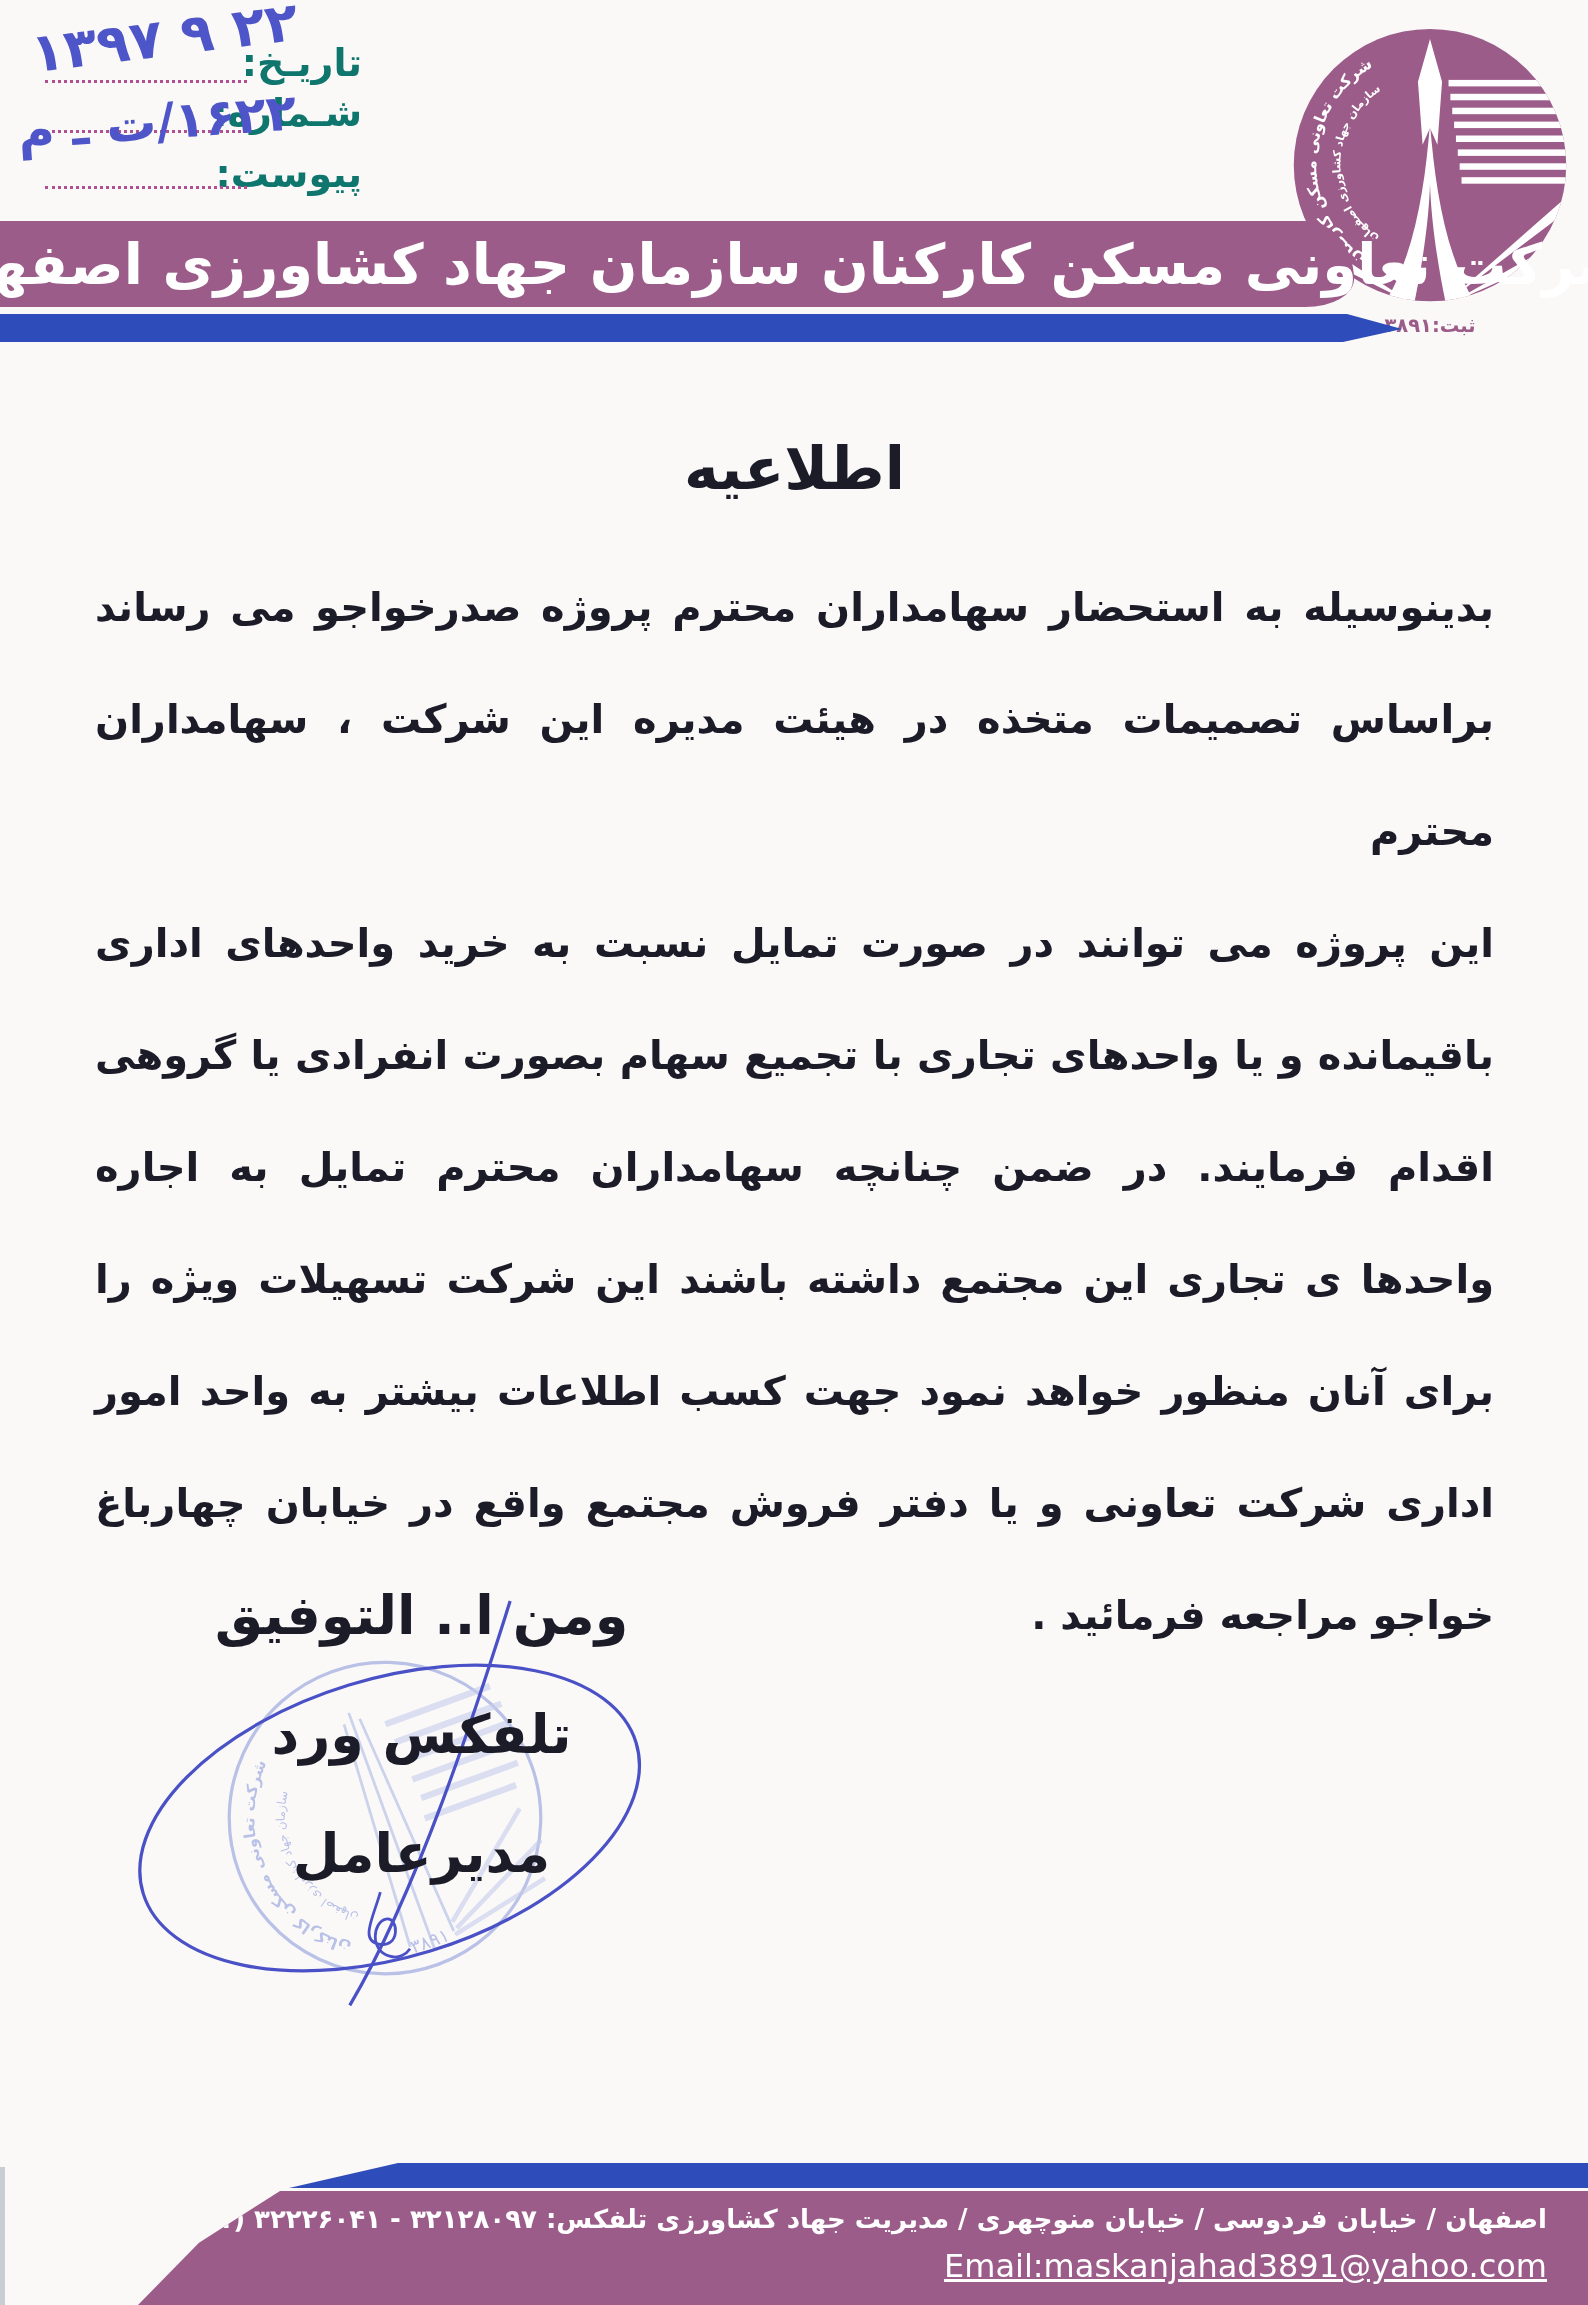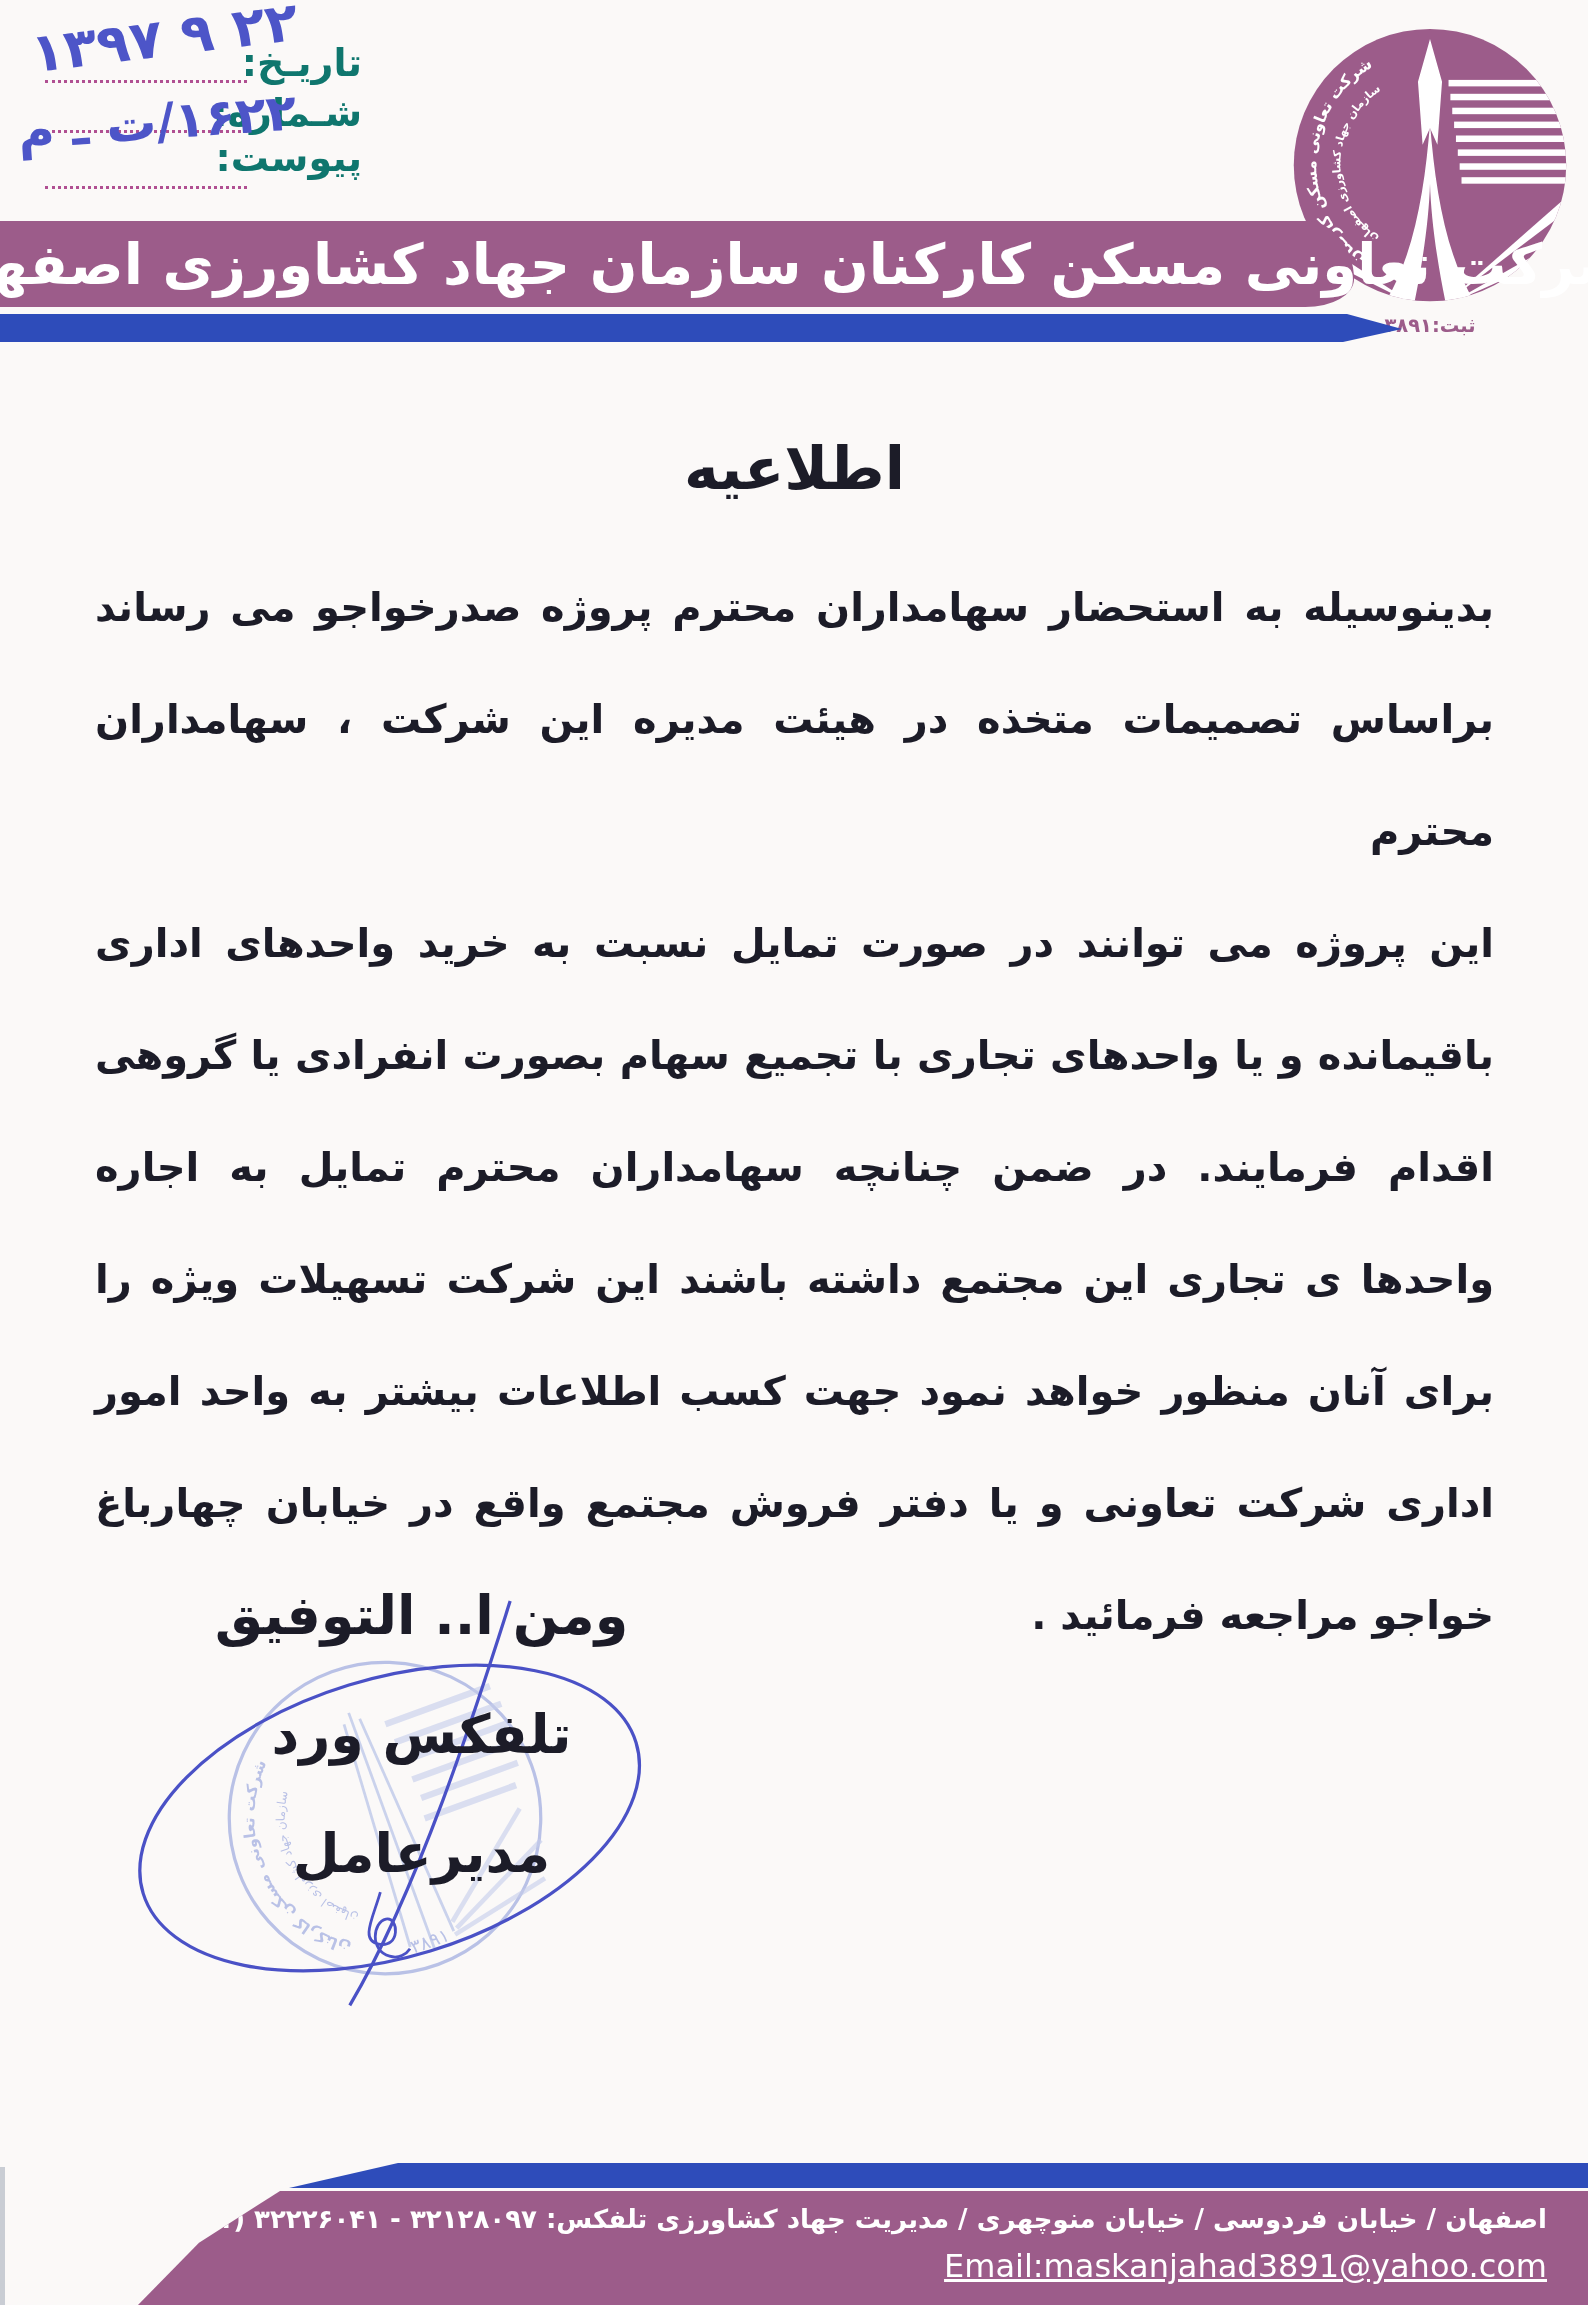--- a/index.html
+++ b/index.html
@@ -5,21 +5,21 @@
   html,body { margin:0; padding:0; }
   .page {
     position:relative; width:1589px; height:2306px;
     background:#fbf9f8; overflow:hidden;
     font-family:"DejaVu Sans", sans-serif; color:#1c1c28;
   }
   
   .hdr-label { position:absolute; color:#0f766e; font-weight:bold; font-size:38px; direction:rtl; }
   #lbl-date   { right:1227px; top:41px; }
   #lbl-number { right:1227px; top:91px;margin-left:12px; }
-  #lbl-attach { right:1227px; top:136px; }
+  #lbl-attach { right:1227px; top:152px; }
   .dots { position:absolute; width:202px; border-bottom:3.7px dotted #b04f92; height:0; }
   #dots-date   { left:45px; top:80px; }
   #dots-number { left:45px; top:130px; }
   #dots-attach { left:45px; top:186px; }
   .hw { position:absolute; color:#4d55c8; font-weight:bold; direction:rtl; }
   #hw-date   { left:7.4px;  top:5.6px;   width:315px; text-align:center; font-size:54px; letter-spacing:6.5px; transform:rotate(-7deg); }
   #hw-number { left:3.7px;  top:93px; width:306px; text-align:center; font-size:50px; letter-spacing:4.6px; transform:rotate(-4deg); }
   
   #banner {
     position:absolute; left:0; top:221px; width:1354px; height:86px;

